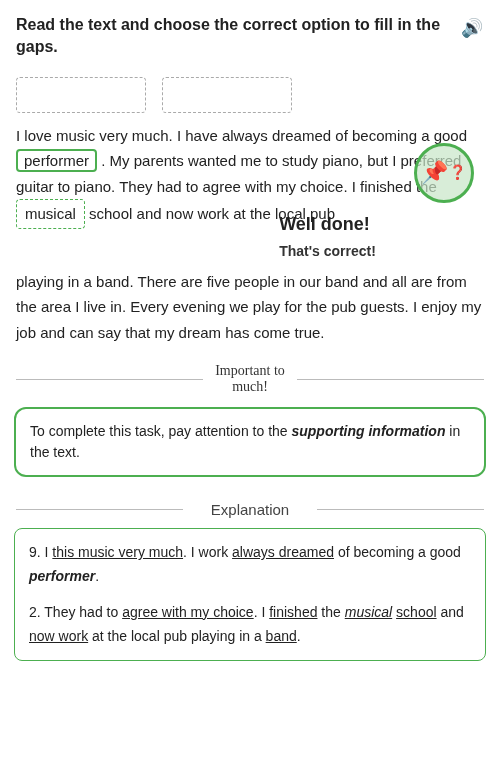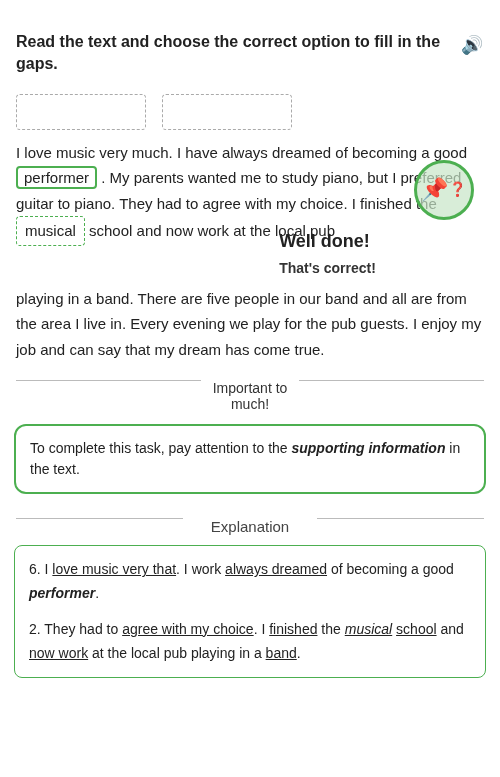--- a/index.html
+++ b/index.html
@@ -14,21 +14,20 @@
     }
     .header {
       background: #fff;
       padding: 14px 16px 10px 16px;
       font-weight: bold;
       font-size: 16px;
       line-height: 1.4;
       display: flex;
       align-items: flex-start;
       gap: 8px;
-      margin-top: 17px;
     }
     .header-text { flex: 1; }
     .speaker-icon {
       margin-top: 2px;
       font-size: 18px;
       cursor: pointer;
     }
     .gap-boxes {
       display: flex;
       gap: 16px;
@@ -70,23 +69,25 @@
       border: 3px solid #4caf50;
       background: rgba(200,230,200,0.7);
       display: flex;
       align-items: center;
       justify-content: center;
       font-size: 22px;
       z-index: 5;
     }
     .important-section {
       display: flex;
+      align-items: center;
       justify-content: center;
       gap: 0;
       padding: 18px 16px 4px 16px;
+      font-family: Liberation Serif, serif;
     }
     .divider-line {
       flex: 1;
       height: 1px;
       background: #bbb;
     }
     .important-label {
       text-align: center;
       padding: 0 12px;
       font-size: 14px;
@@ -98,20 +99,21 @@
       border-radius: 12px;
       padding: 12px 14px;
       font-size: 14px;
       line-height: 1.5;
       color: #222;
       background: #fff;
     }
     .info-box b { font-weight: bold; font-style: italic; }
     .explanation-section {
       display: flex;
+      align-items: center;
       padding: 14px 16px 4px 16px;
       gap: 16px;
     }
     .explanation-label {
       padding: 0 12px;
       font-size: 15px;
       color: #444;
     }
     .explanation-box {
       margin: 6px 14px 14px 14px;
@@ -181,18 +183,18 @@
 </div>
 
 <div class="explanation-section">
   <div class="divider-line"></div>
   <div class="explanation-label">Explanation</div>
   <div class="divider-line"></div>
 </div>
 
 <div class="explanation-box">
   <p>
-    <span>6. I </span><span class="underline">love music very that</span><span>. I work </span><span class="underline">always dreamed</span><span> of becoming a good </span><span class="bold-italic">performer</span><span>.</span>
+    <span>9. I </span><span class="underline">this music very much</span><span>. I work </span><span class="underline">always dreamed</span><span> of becoming a good </span><span class="bold-italic">performer</span><span>.</span>
   </p>
   <p style="margin-top:12px;">
     <span>2. They had to </span><span class="underline">agree with my choice</span><span>. I </span><span class="underline">finished</span><span> the </span><span class="italic underline">musical</span><span> </span><span class="underline">school</span><span> and </span><span class="underline">now work</span><span> at the local pub playing in a </span><span class="underline">band</span><span>.</span>
   </p>
 </div>
 
 </body></html>

